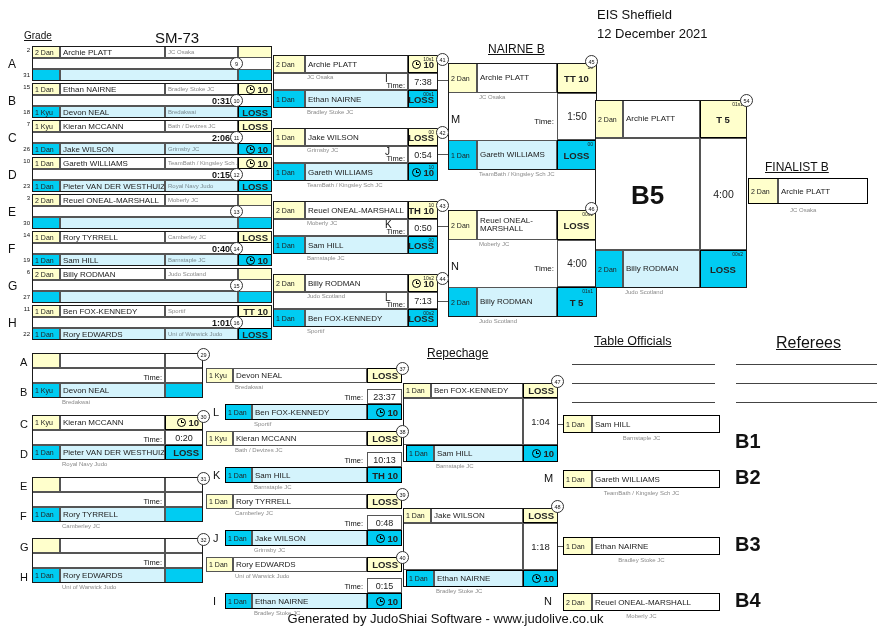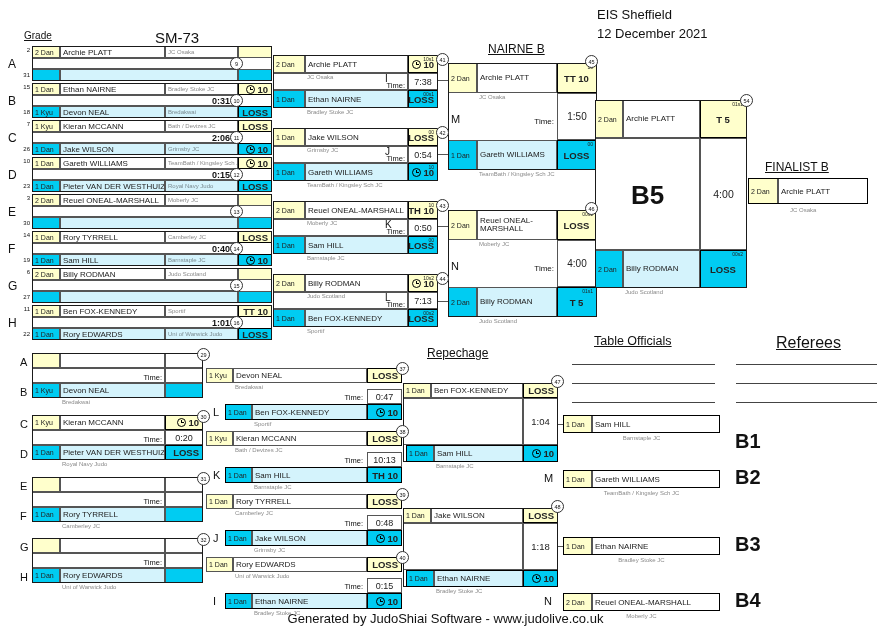--- a/index.html
+++ b/index.html
@@ -398,21 +398,21 @@
       <div class="club" style="left: 62px; top: 584px;">Uni of Warwick Judo</div>
       <div class="outline" style="left: 32px; top: 538px; width: 171px; height: 45px;"></div>
       <div class="circle" style="left: 197px; top: 533px;">32</div>
       <div class="cell" style="left: 206px; top: 368px; width: 27px; height: 15px; font-size: 7px; background: rgb(255, 255, 204);">1 Kyu</div>
       <div class="cell" style="left: 233px; top: 368px; width: 134px; height: 15px; background: rgb(255, 255, 255);">Devon NEAL</div>
       <div class="cell score" style="left: 367px; top: 368px; width: 35px; height: 15px; background: rgb(255, 255, 204);">
         <span>LOSS</span>
       </div>
       <div class="club" style="left: 235px; top: 384px;">Bredakwai</div>
       <div class="lab" style="left: 300px; top: 393px; width: 63px; text-align: right; font-size: 7.5px;">Time:</div>
-      <div class="cell" style="left: 367px; top: 389px; width: 35px; height: 15px; justify-content: center; font-size: 9px; background: rgb(255, 255, 255);">0:47</div>
+      <div class="cell" style="left: 367px; top: 389px; width: 35px; height: 15px; justify-content: center; font-size: 9px; background: rgb(255, 255, 255);">23:37</div>
       <div class="lab" style="left: 213px; top: 406px; font-size: 11px;">L</div>
       <div class="cell" style="left: 225px; top: 404px; width: 27px; height: 16px; font-size: 7px; background: rgb(0, 204, 242);">1 Dan</div>
       <div class="cell" style="left: 252px; top: 404px; width: 115px; height: 16px; background: rgb(212, 243, 252);">Ben FOX-KENNEDY</div>
       <div class="cell score" style="left: 367px; top: 404px; width: 35px; height: 16px; background: rgb(0, 204, 242);">
         <span class="clock"></span>
         <span>10</span>
       </div>
       <div class="club" style="left: 254px; top: 421px;">Sportif</div>
       <div class="thin-outline" style="left: 225px; top: 404px; width: 177px; height: 16px;"></div>
       <div class="circle" style="left: 396px; top: 362px;">37</div>

